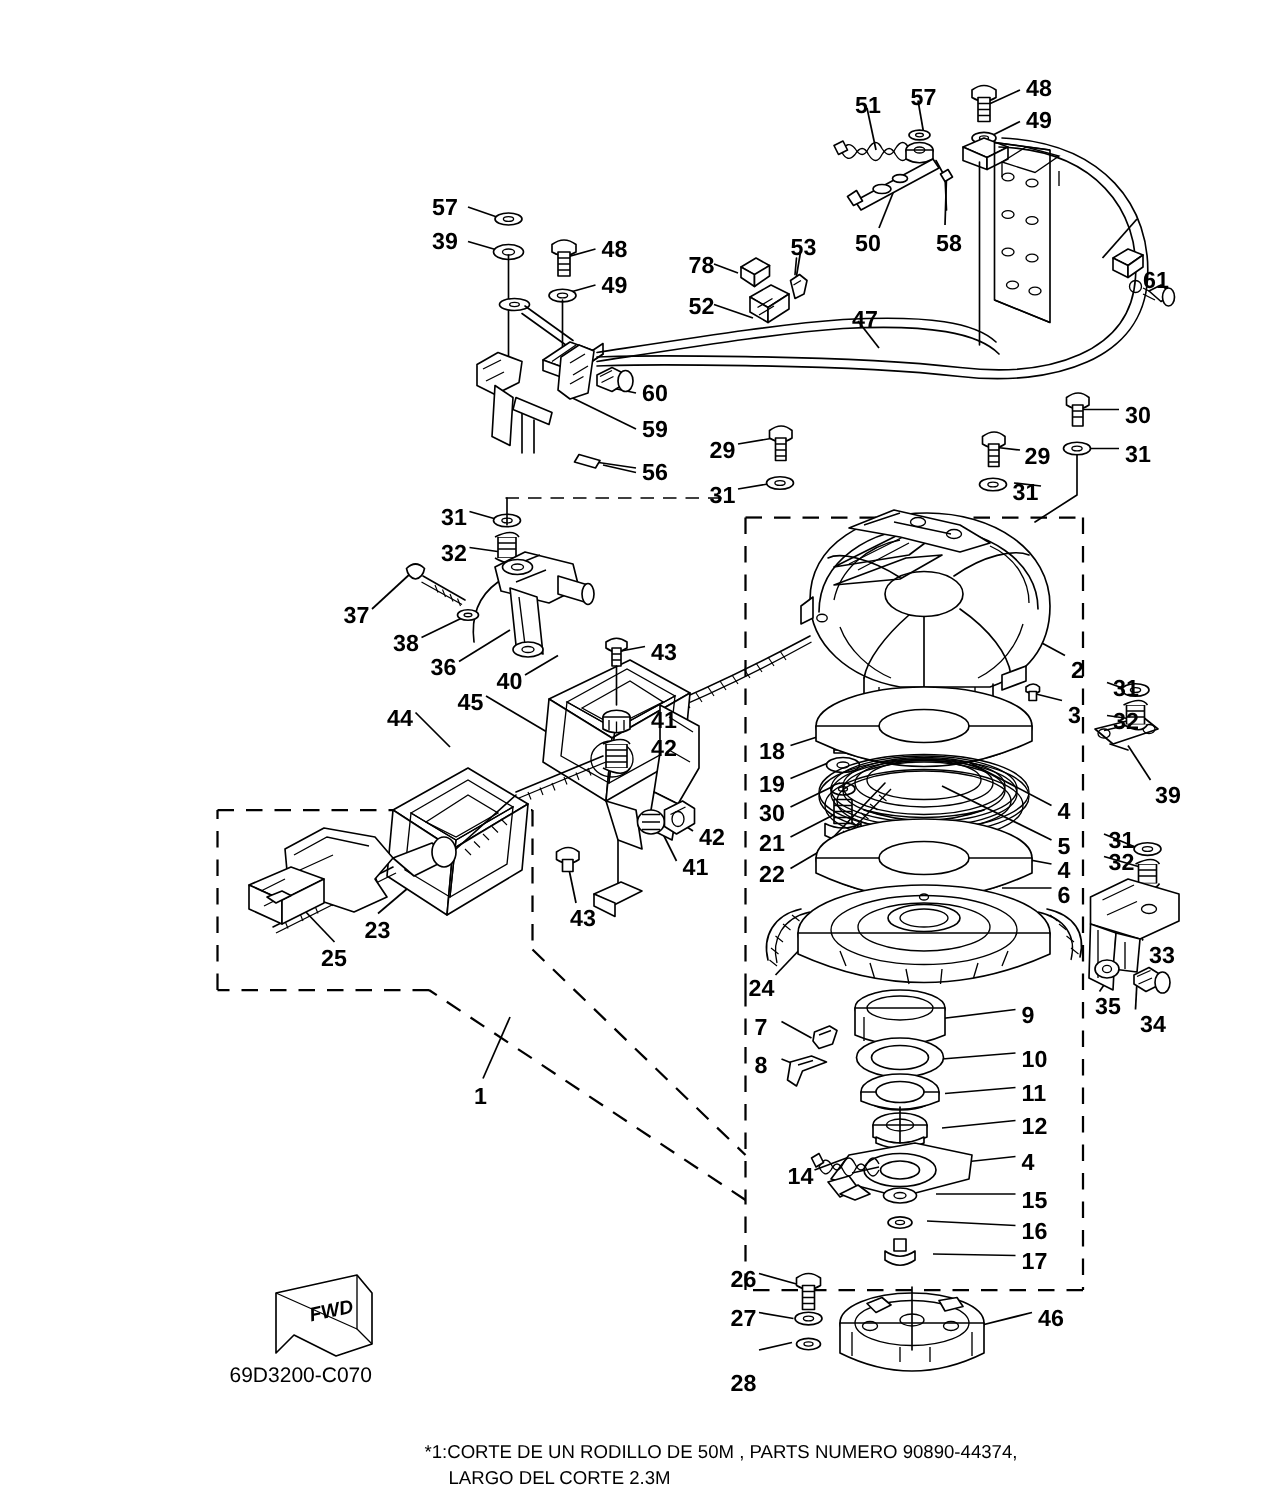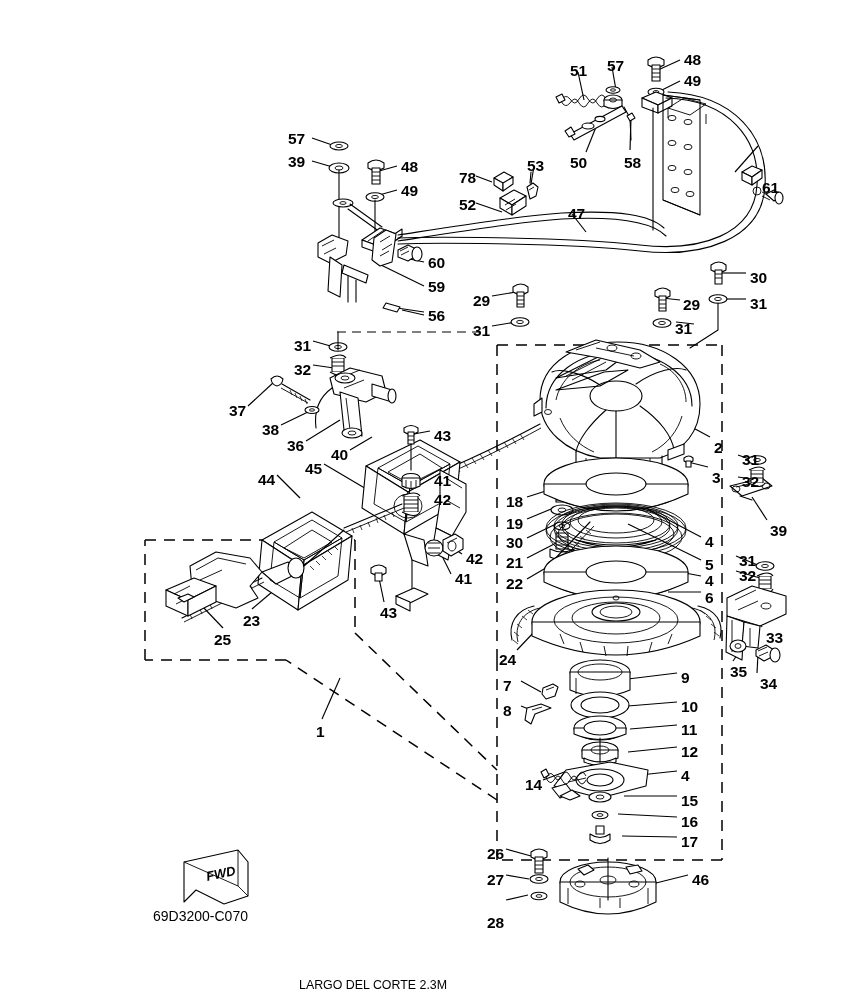--- a/index.html
+++ b/index.html
@@ -740,15 +740,16 @@
       <div class="callout" style="left: 624px; top: 155px;">58</div>
       <div class="callout" style="left: 428px; top: 279px;">59</div>
       <div class="callout" style="left: 428px; top: 255px;">60</div>
       <div class="callout" style="left: 762px; top: 154px; margin-top: 26px;">61</div>
     </div>
 
 <div class="fwdlabel" style="left:206px; top:866px; transform:rotate(-12deg);">FWD</div>
 
 <div class="partno" style="left:153px; top:908px;">69D3200-C070</div>
 
+<div class="footnote" style="left:283px; top:960px;">*1:CORTE DE UN RODILLO DE 50M , PARTS NUMERO 90890-44374,</div>
 <div class="footnote" style="left:299px; top:977px;">LARGO DEL CORTE 2.3M</div>
 
 </div>
 
 </body></html>

